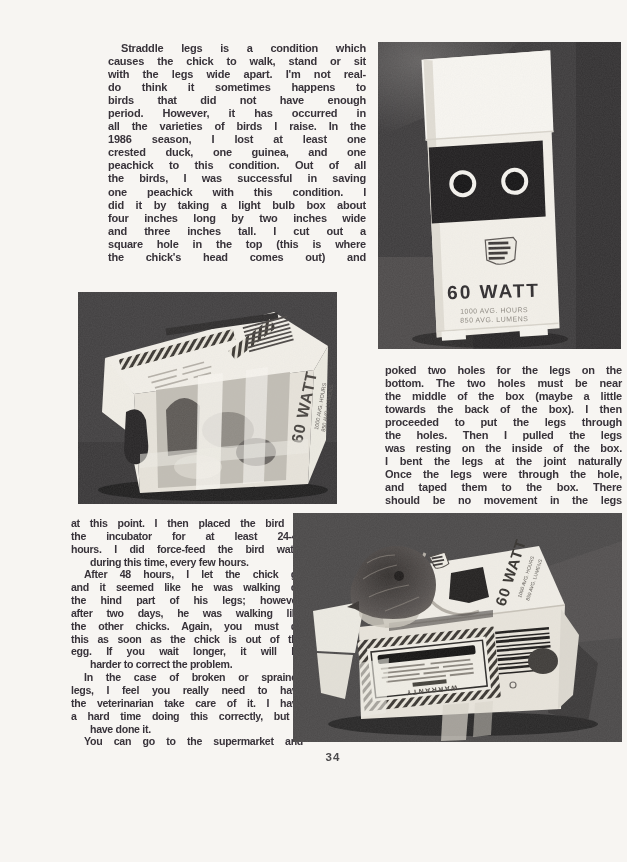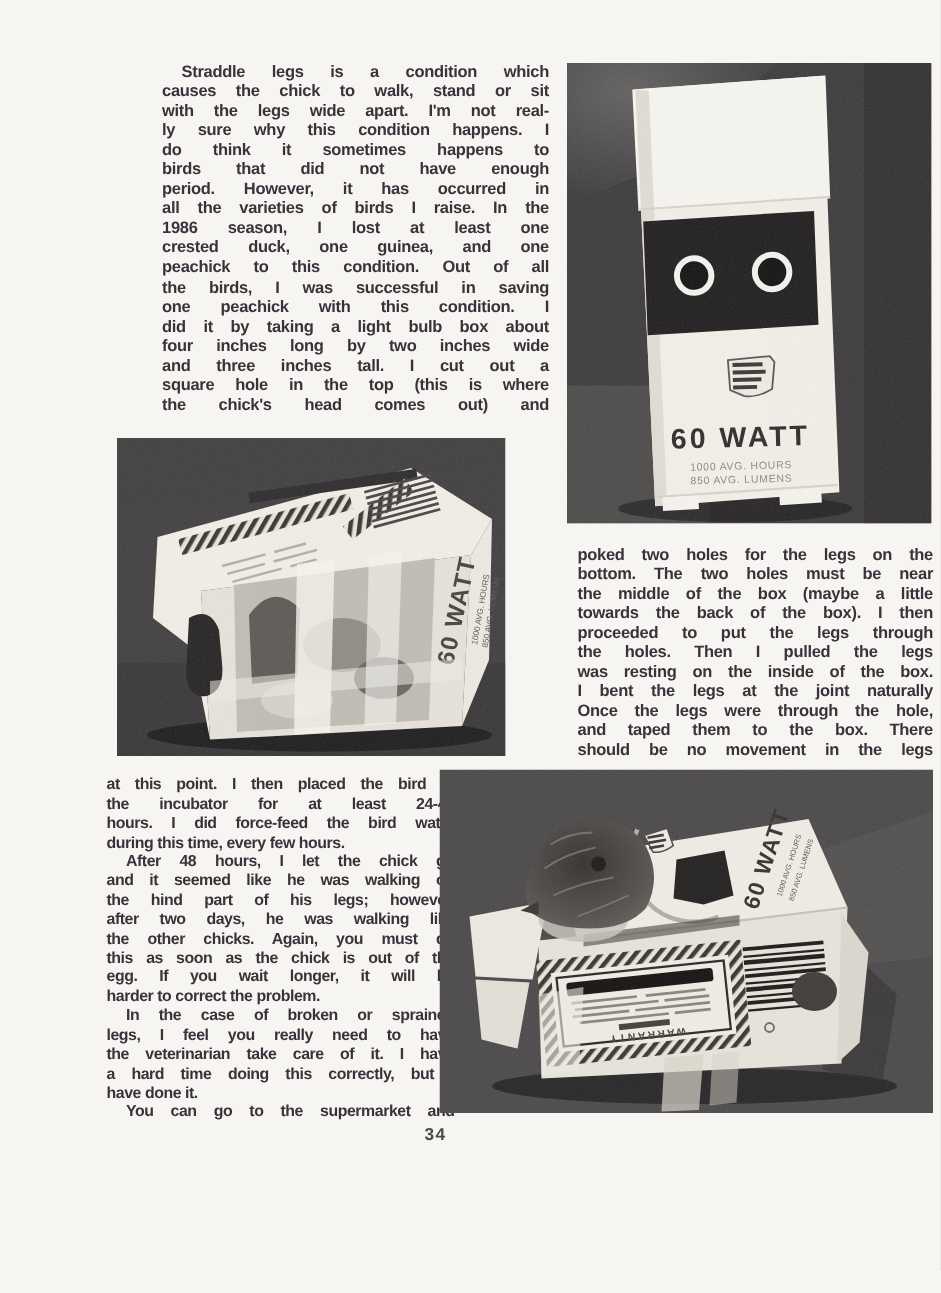--- a/index.html
+++ b/index.html
@@ -14,41 +14,40 @@
   }
   .col{
     position:absolute;
     color:#38333a;
     font-weight:700;
   }
   #col1{left:108px;top:42px;width:258px;font-size:11px;line-height:13.05px;letter-spacing:-0.2px;}
   #col2{left:385px;top:364px;width:237px;font-size:11px;line-height:13.0px;letter-spacing:-0.2px;}
   #col3{left:71px;top:517px;width:232px;font-size:10.6px;line-height:12.85px;letter-spacing:-0.3px;}
   .tline{text-align:justify;text-align-last:justify;white-space:normal;}
-  .tline.lastline{text-align-last:left;}
+  .tline.lastline{text-align-last:left;margin-left:19px;}
   .tline.indent{text-indent:13px;}
   .photo{position:absolute;display:block;}
   #photo1{left:378px;top:42px;}
   #photo2{left:78px;top:292px;}
   #photo3{left:293px;top:513px;}
   #pageno{
     position:absolute;left:283px;top:751px;width:100px;
-    font-size:11.5px;color:#4c4a4c;font-weight:700;letter-spacing:1px;
+    text-align:center;font-size:11.5px;color:#4c4a4c;font-weight:700;letter-spacing:1px;
   }
 </style>
 </head>
 <body>
 
 <div class="page">
 
   <div id="col1" class="col">
       <div class="tline indent">Straddle legs is a condition which</div>
       <div class="tline">causes the chick to walk, stand or sit</div>
       <div class="tline">with the legs wide apart. I'm not real-</div>
-      <div class="tline">ly sure why this condition happens. I</div>
       <div class="tline">do think it sometimes happens to</div>
       <div class="tline">birds that did not have enough</div>
       <div class="tline">period. However, it has occurred in</div>
       <div class="tline">all the varieties of birds I raise. In the</div>
       <div class="tline">1986 season, I lost at least one</div>
       <div class="tline">crested duck, one guinea, and one</div>
       <div class="tline">peachick to this condition. Out of all</div>
       <div class="tline">the birds, I was successful in saving</div>
       <div class="tline">one peachick with this condition. I</div>
       <div class="tline">did it by taking a light bulb box about</div>

